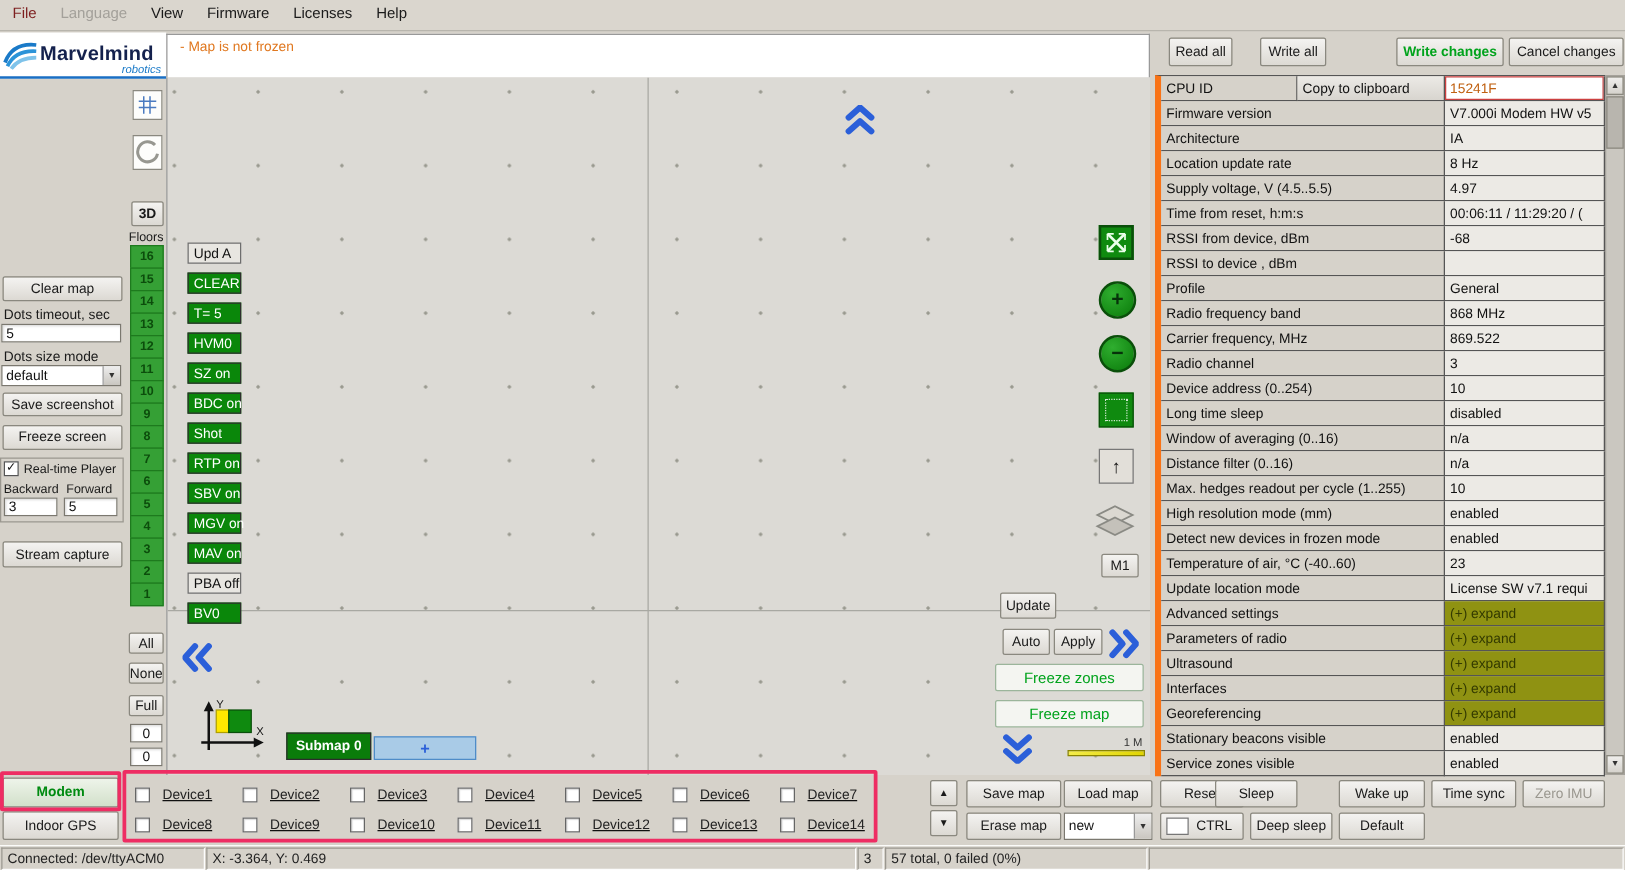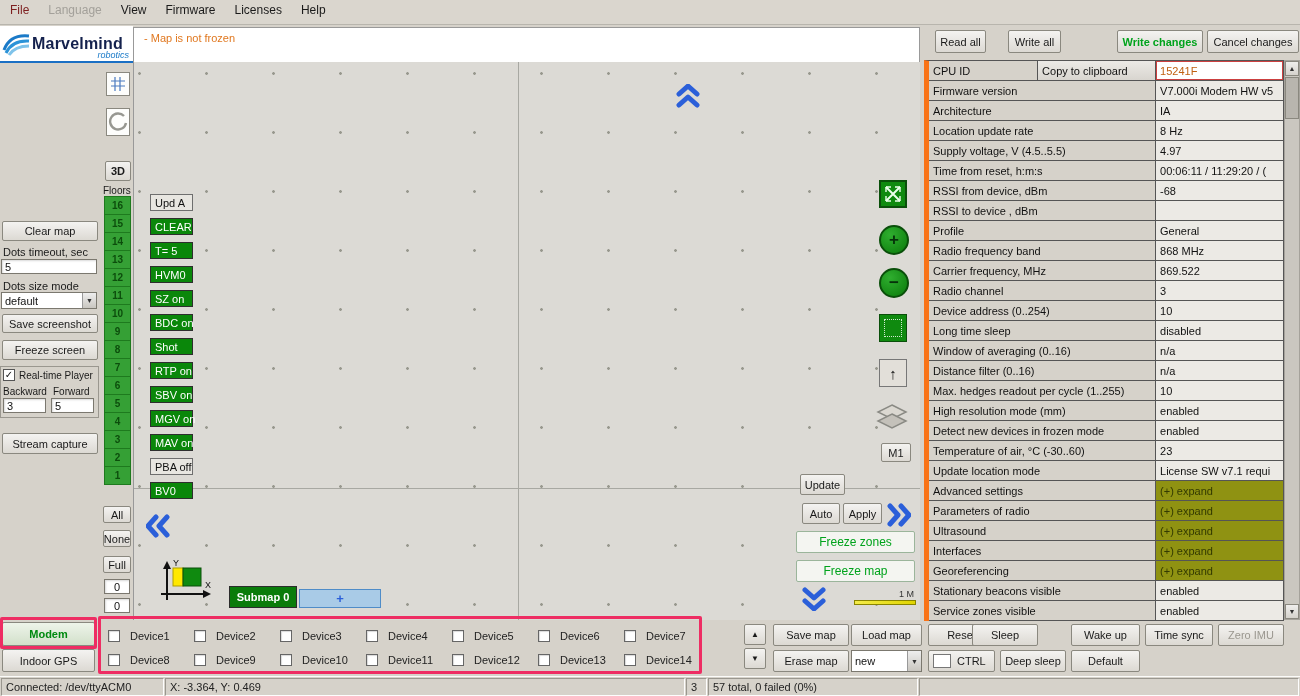--- a/index.html
+++ b/index.html
@@ -99,21 +99,21 @@
   .sb-btn{position:absolute;left:0;width:14px;height:15px;background:linear-gradient(#efeeec,#d5d2cc);
        border:1px solid #8a887f;font-size:7px;display:flex;align-items:center;justify-content:center;color:#333;cursor:pointer;}
   .sb-up{top:0;}
   .sb-down{bottom:0;}
   .sb-thumb{position:absolute;left:0;top:16px;width:14px;height:42px;background:#b8b5ae;border:1px solid #8a887f;cursor:grab;}
 
   
   .dev-list{position:absolute;left:100px;top:621px;width:645px;height:53px;}
   .dev-row{display:flex;height:20px;margin-top:5px;}
   .dev-row + .dev-row{margin-top:4px;}
-  .dev-item{width:86px;display:flex;align-items:center;cursor:pointer;}
+  .dev-item{width:86px;display:flex;align-items:center;cursor:pointer;text-decoration:underline;}
   .dev-check{width:12px;height:12px;background:#fff;border:1px solid #666;margin-left:8px;
        box-shadow:inset 1px 1px 1px rgba(0,0,0,.15);flex:none;}
   .dev-label{font-size:11px;margin-left:10px;color:#222;white-space:nowrap;}
   .ctrl-box{width:18px;height:14px;background:#fff;border:1px solid #777;flex:none;}
 
   
   .statusbar{position:absolute;left:0;top:676px;width:1300px;height:20px;background:#d6d2ca;border-top:1px solid #fbfbf9;}
   .sb-cell{position:absolute;top:1px;height:18px;border:1px solid;border-color:#9a978f #fdfdfd #fdfdfd #9a978f;
        font-size:11px;display:flex;align-items:center;padding:0 4px;white-space:nowrap;overflow:hidden;color:#222;}
 
@@ -381,21 +381,21 @@
         </div>
         <div class="prow">
           <div class="pcell plabel">High resolution mode (mm)</div>
           <div class="pcell pvalue">enabled</div>
         </div>
         <div class="prow">
           <div class="pcell plabel">Detect new devices in frozen mode</div>
           <div class="pcell pvalue">enabled</div>
         </div>
         <div class="prow">
-          <div class="pcell plabel">Temperature of air, °C (-30..60)</div>
+          <div class="pcell plabel">Temperature of air, °C (-40..60)</div>
           <div class="pcell pvalue">23</div>
         </div>
         <div class="prow">
           <div class="pcell plabel">Update location mode</div>
           <div class="pcell pvalue">License SW v7.1 requi</div>
         </div>
         <div class="prow">
           <div class="pcell plabel">Advanced settings</div>
           <div class="pcell pvalue expand">(+) expand</div>
         </div>

